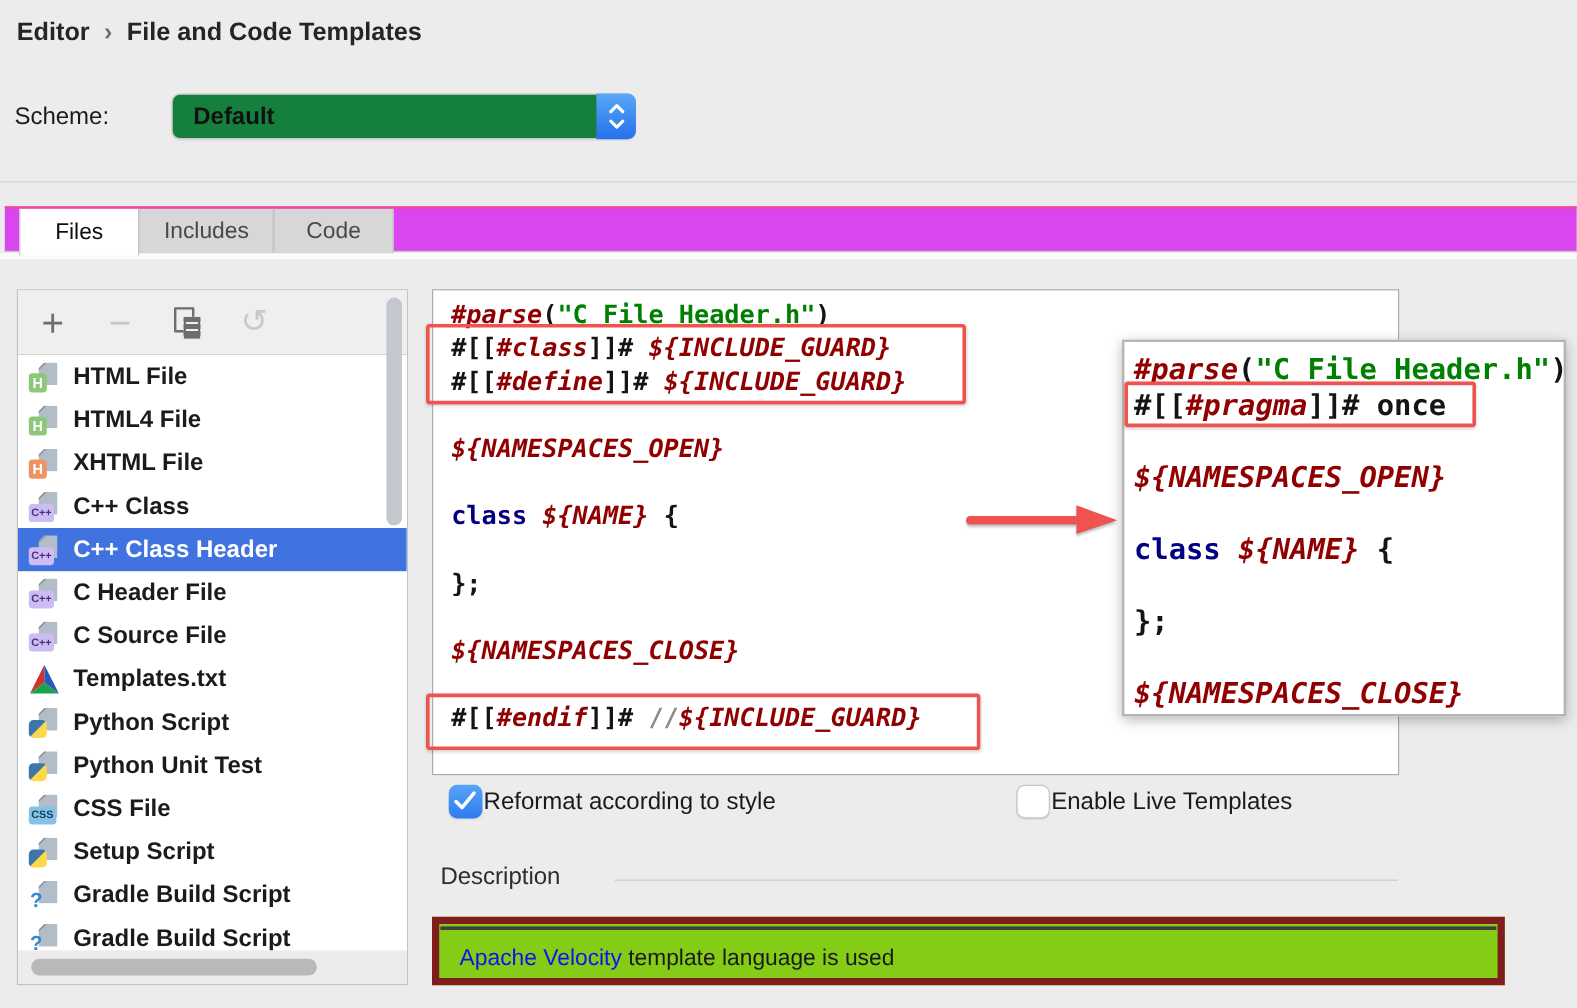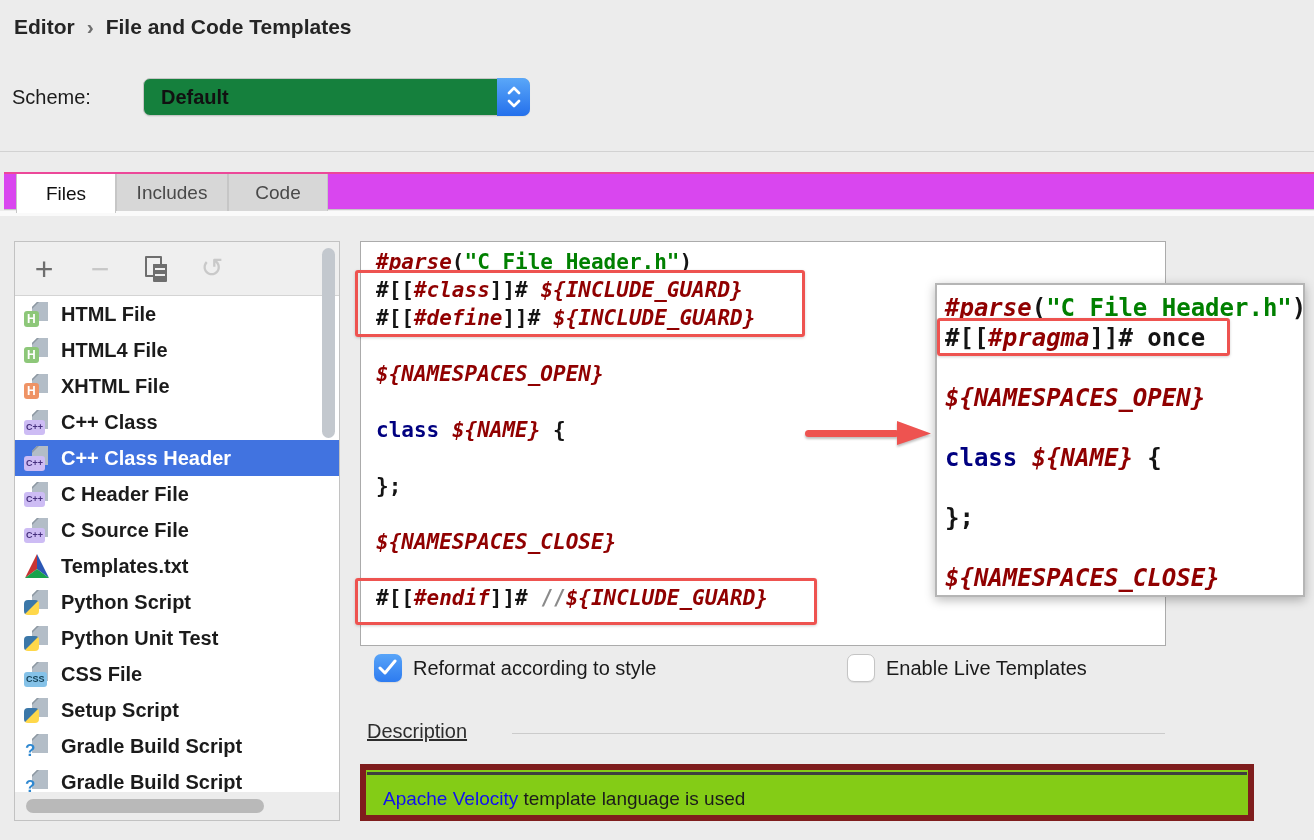--- a/index.html
+++ b/index.html
@@ -85,30 +85,30 @@
 
   
   .arrow{position:absolute;left:802px;top:419px;width:132px;height:28px;filter:drop-shadow(0 2px 1px rgba(0,0,0,.25));}
   .overlay{position:absolute;left:935px;top:283px;width:370px;height:314px;background:#fff;
     border:2px solid #b5b5b5;box-shadow:0 3px 10px rgba(0,0,0,.28);z-index:5;}
   .overlay .code{padding:8px 0 0 8px;font-size:24px;}
   .overlay .code .cl{height:30px;line-height:30px;}
   .rb-pragma{left:0px;top:33px;width:293px;height:38px;}
 
   
-  .opt{position:absolute;display:flex;align-items:center;gap:11px;height:28px;}
+  .opt{position:absolute;display:flex;align-items:center;gap:1px;height:28px;}
   .opt-reformat{left:374px;top:654px;}
   .opt-live{left:847px;top:654px;}
   .cb{position:relative;width:28px;height:28px;border-radius:7px;background:#fff;border:1.5px solid #c4c4c4;
     box-shadow:0 1px 1px rgba(0,0,0,.08);cursor:pointer;flex:0 0 28px;}
   .cb svg{display:none;position:absolute;left:4px;top:5px;}
   .cb.checked{background:linear-gradient(#58a4f8,#2d7bf0);border:none;}
   .cb.checked svg{display:block;}
   .opt-label{font-size:20px;color:#1a1a1a;}
-  .desc-title{position:absolute;left:367px;top:720px;font-size:20px;color:#2d2d2d;text-decoration:underline;}
+  .desc-title{position:absolute;left:367px;top:720px;font-size:20px;color:#2d2d2d;}
   .desc-line{position:absolute;left:512px;top:733px;width:653px;height:1px;background:#cbcbcb;}
   .desc-box{position:absolute;left:360px;top:764px;width:894px;height:57px;background:#84cc16;border:6px solid #7f1d1d;}
   .desc-darkline{position:absolute;left:1px;right:1px;top:2px;height:3px;background:#3f3f3f;}
   .desc-text{position:absolute;left:17px;top:18px;font-size:19px;color:#1b1b1b;}
   .link{color:var(--link);cursor:pointer;}
 </style>
 </head>
 <body>
 
 <div id="app">

